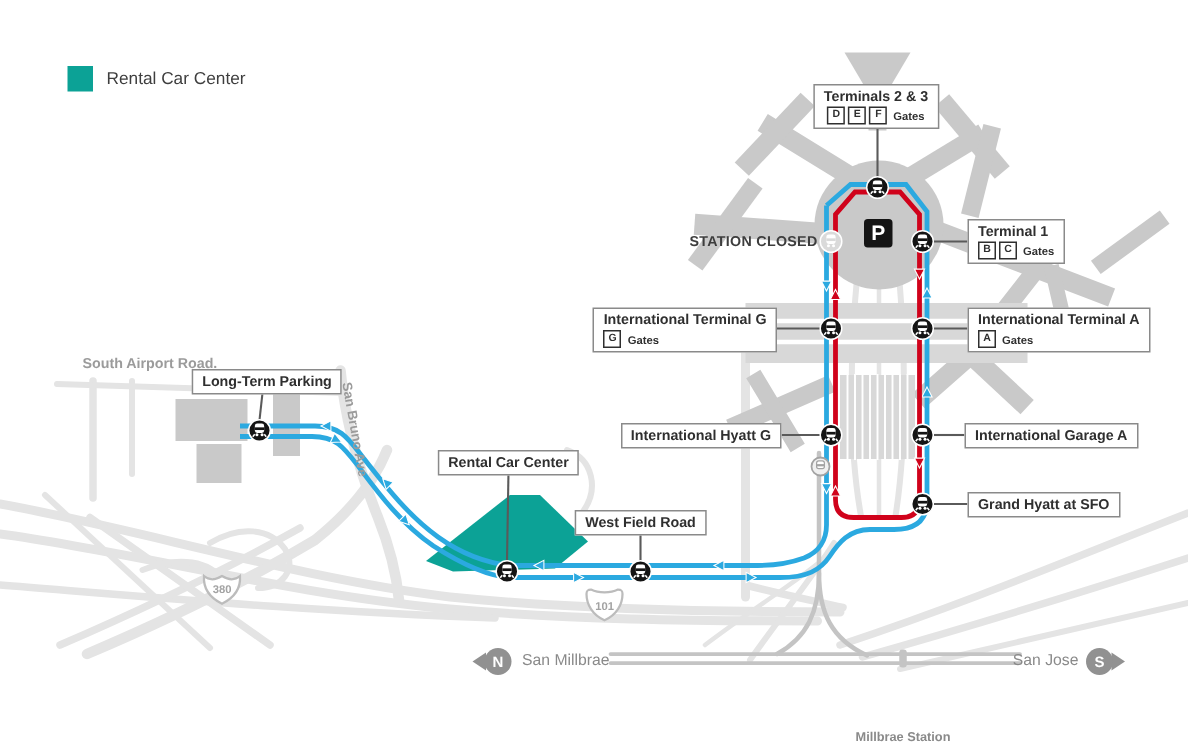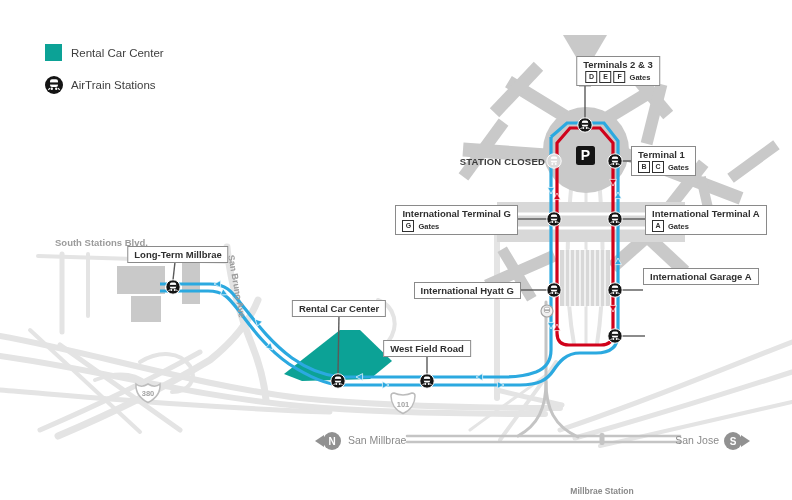--- a/index.html
+++ b/index.html
@@ -218,45 +218,33 @@
     <circle r="9" fill="#919191"></circle>
     <text x="0" y="3.6" text-anchor="middle" font-size="10" font-weight="bold" fill="#fff" font-family="Liberation Sans, sans-serif">S</text>
   </g>
 </svg>
 
 <div id="legend">
   <div class="legend-row">
     <div class="legend-swatch"></div>
     <span class="legend-text">Rental Car Center</span>
   </div>
-  <div class="legend-row">
-    <svg class="legend-icon" viewBox="-10 -10 20 20">
-      <circle r="9" fill="#141414"></circle>
-      <rect x="-4" y="-5.8" width="8" height="7.8" rx="2" fill="#fff"></rect>
-      <rect x="-4" y="-2.6" width="8" height="2.2" fill="#141414"></rect>
-      <circle cx="-2.2" cy="3.8" r="1.2" fill="#fff"></circle>
-          <circle cx="2.2" cy="3.8" r="1.2" fill="#fff"></circle>
-      <line x1="-4.2" y1="3.2" x2="-5.6" y2="5" stroke="#fff" stroke-width="1.2"></line>
-      <line x1="4.2" y1="3.2" x2="5.6" y2="5" stroke="#fff" stroke-width="1.2"></line>
-    </svg>
-    <span class="legend-text">AirTrain Stations</span>
-  </div>
-</div>
-
-<div class="mlabel center" style="left:618px;top:56px;">
+</div>
+
+<div class="mlabel center" style="left:584px;top:56px;">
   <div>Terminals 2 &amp; 3</div>
   <div class="gates-row">
     <span class="chip">D</span>
     <span class="chip">E</span>
     <span class="chip">F</span>
     <span class="gates-word">Gates</span>
   </div>
 </div>
 
-<div class="mlabel" style="left:631px;top:146px;">
+<div class="mlabel" style="left:645px;top:146px;">
   <div>Terminal 1</div>
   <div class="gates-row">
     <span class="chip">B</span>
     <span class="chip">C</span>
     <span class="gates-word">Gates</span>
   </div>
 </div>
 
 <div class="mlabel" style="right:274px;top:205px;">
   <div>International Terminal G</div>
@@ -271,40 +259,43 @@
   <div class="gates-row">
     <span class="chip">A</span>
     <span class="gates-word">Gates</span>
   </div>
 </div>
 
 <div class="mlabel" style="right:271px;top:282px;">
   <div>International Hyatt G</div>
 </div>
 
-<div class="mlabel" style="left:643px;top:268px;">
+<div class="mlabel" style="left:643px;top:282px;">
   <div>International Garage A</div>
 </div>
 
+<div class="mlabel" style="left:645px;top:328px;">
+  <div>Grand Hyatt at SFO</div>
+</div>
 
 <div class="mlabel center" style="left:178px;top:246px;">
-  <div>Long-Term Millbrae</div>
+  <div>Long-Term Parking</div>
 </div>
 
 <div class="mlabel center" style="left:339px;top:300px;">
   <div>Rental Car Center</div>
 </div>
 
 <div class="mlabel center" style="left:427px;top:340px;">
   <div>West Field Road</div>
 </div>
 
 <div class="maptext station-closed" style="left:455px;top:156px;width:90px;text-align:right;">STATION CLOSED</div>
 
-<div class="maptext roadname" style="left:55px;top:237px;">South Stations Blvd.</div>
+<div class="maptext roadname" style="left:55px;top:237px;">South Airport Road.</div>
 
 <div class="maptext san-bruno" style="left:236px;top:254px;">San Bruno Ave</div>
 
 <div class="pbox">P</div>
 
 <div class="maptext corridor-text" style="left:348px;top:434px;">San Millbrae</div>
 
 <div class="maptext corridor-text" style="right:73px;top:434px;margin-left:21px;">San Jose</div>
 
 <div class="maptext millbrae" style="left:555px;top:450px;width:94px;text-align:center;margin-top:36px;">Millbrae Station</div>

